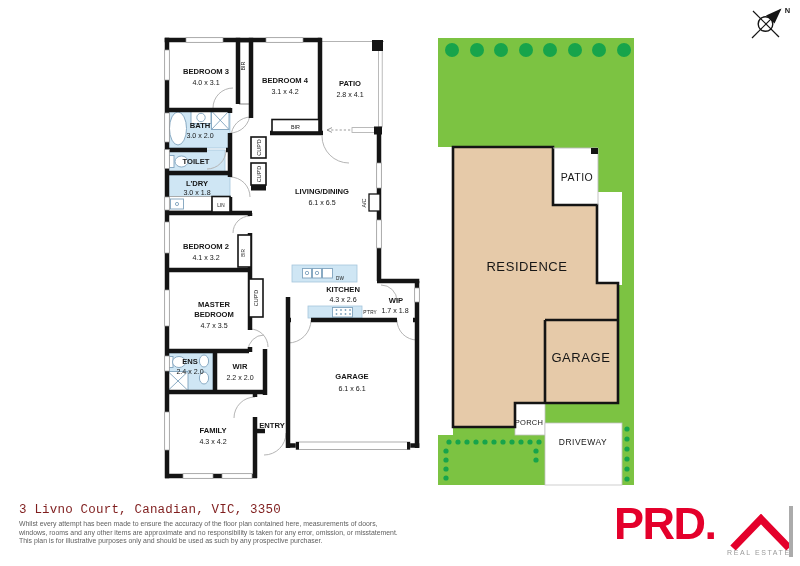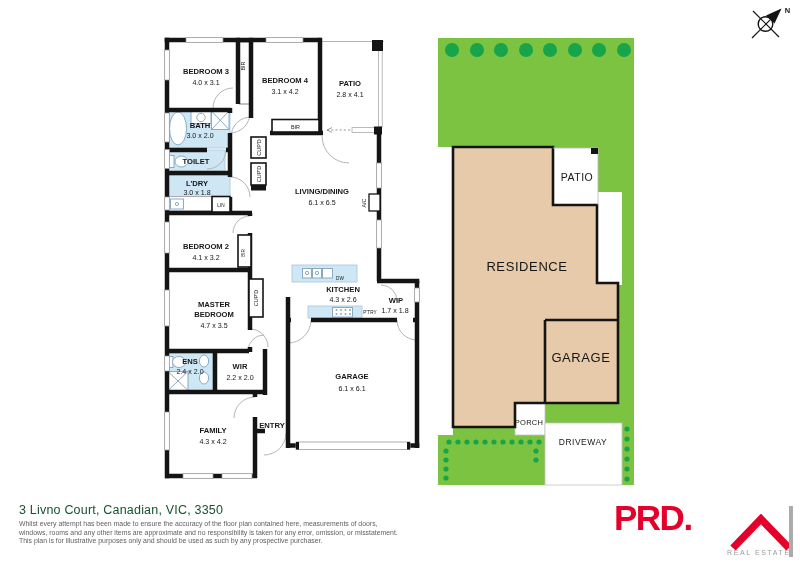--- a/index.html
+++ b/index.html
@@ -15,25 +15,25 @@
   .sp2{font-size:10.5px;text-anchor:middle;letter-spacing:.5px;}
   .sp3{font-size:7.5px;text-anchor:middle;letter-spacing:.3px;}
   .sp4{font-size:8.5px;text-anchor:middle;letter-spacing:.5px;}
   .win{fill:#fff;stroke:#9a9a9a;stroke-width:.7;}
   .wall{stroke:#141414;stroke-width:4.5;fill:none;}
   .thin{stroke:#aaa;stroke-width:.9;fill:none;}
   .arc{stroke:#b5b5b5;stroke-width:1;fill:none;}
   .fix{stroke:#7fa3bd;stroke-width:.9;fill:#fff;}
   .closet{fill:#fff;stroke:#141414;stroke-width:1.6;}
   .footer{position:absolute;left:19px;top:503px;width:560px;}
-  .address{font-size:12.5px;color:#14532d;letter-spacing:.2px;}
+  .address{font-size:12.5px;color:#7f1d1d;letter-spacing:.2px;font-family:Liberation Mono, monospace;}
   .area{font-size:9.5px;font-weight:bold;color:#222;margin-top:3px;letter-spacing:.2px;}
   .disc{font-size:6.9px;line-height:8.7px;color:#606060;margin-top:3px;}
   .logo{position:absolute;left:606px;top:506px;width:194px;height:56px;}
-  .prd{position:absolute;left:8px;top:-8px;font-size:35px;font-weight:bold;color:#e4002b;
+  .prd{position:absolute;left:8px;top:-8px;font-size:45px;font-weight:bold;color:#e4002b;
        letter-spacing:-1.5px;text-align:right;}
   .roofsvg{position:absolute;left:124px;top:8px;}
   .realestate{position:absolute;left:121px;top:43px;width:68px;font-size:7px;color:#9a9a9a;
        letter-spacing:1.6px;white-space:nowrap;}
   .graybar{position:absolute;left:183px;top:0px;width:4px;height:51px;background:#ababab;}
 </style>
 </head>
 <body>
 
 <div class="canvas">

